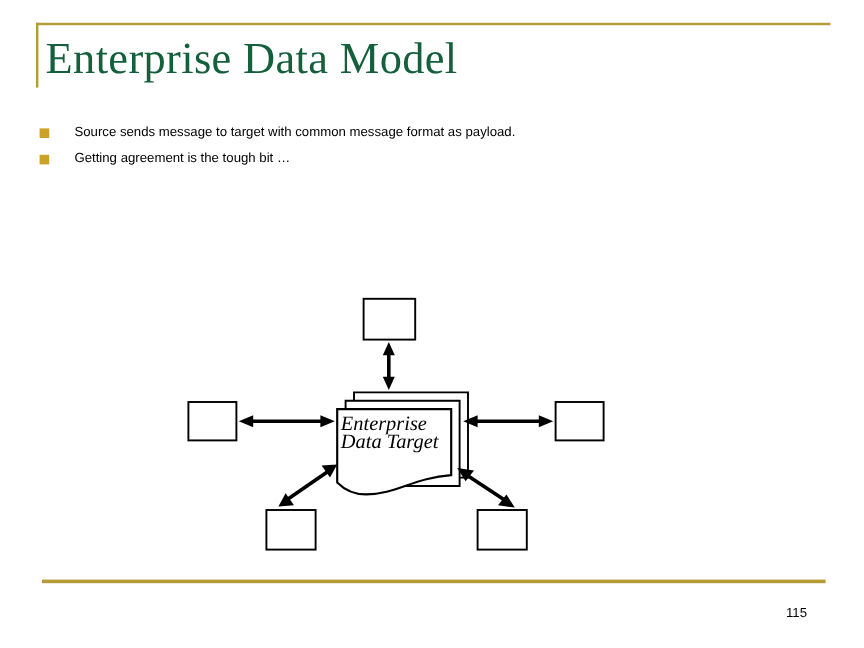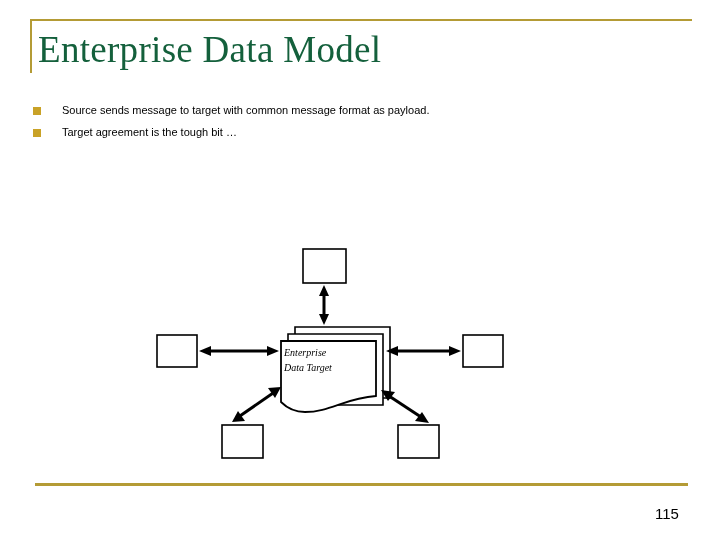--- a/index.html
+++ b/index.html
@@ -96,34 +96,34 @@
     height: 540px;
     pointer-events: none;
   }
   .edm-label {
     position: absolute;
     left: 284px;
     top: 345px;
     width: 95px;
     font-family: "Liberation Serif", serif;
     font-style: italic;
-    font-size: 10px;
+    font-size: 17px;
     line-height: 15px;
     color: #000000;
   }
 
   
   .page-number {
     position: absolute;
     left: 655px;
     top: 505px;
     width: 50px;
     text-align: left;
     font-family: "Liberation Sans", sans-serif;
-    font-size: 15px;
+    font-size: 11px;
     color: #000000;
   }
 </style>
 </head>
 <body>
 
 <div id="slide">
 
   <div class="rule-top"></div>
   <div class="rule-left"></div>
@@ -131,21 +131,21 @@
 
   <div class="title">Enterprise Data Model</div>
 
   <div class="bullets">
     <div class="bullet-row">
       <span class="bullet-marker"></span>
       <span class="bullet-text">Source sends message to target with common message format as payload.</span>
     </div>
     <div class="bullet-row">
       <span class="bullet-marker"></span>
-      <span class="bullet-text">Target agreement is the tough bit …</span>
+      <span class="bullet-text">Getting agreement is the tough bit …</span>
     </div>
   </div>
 
   <svg class="diagram" viewBox="0 0 720 540" width="720" height="540">
 
     <path d="M 295 327 L 390 327 L 390 398 L 295 398 Z" fill="#ffffff" stroke="#000000" stroke-width="1.6"></path>
 
     <path d="M 288 334 L 383 334 L 383 405 L 288 405 Z" fill="#ffffff" stroke="#000000" stroke-width="1.6"></path>
 
     <path d="M 281 341 L 376 341 L 376 396

